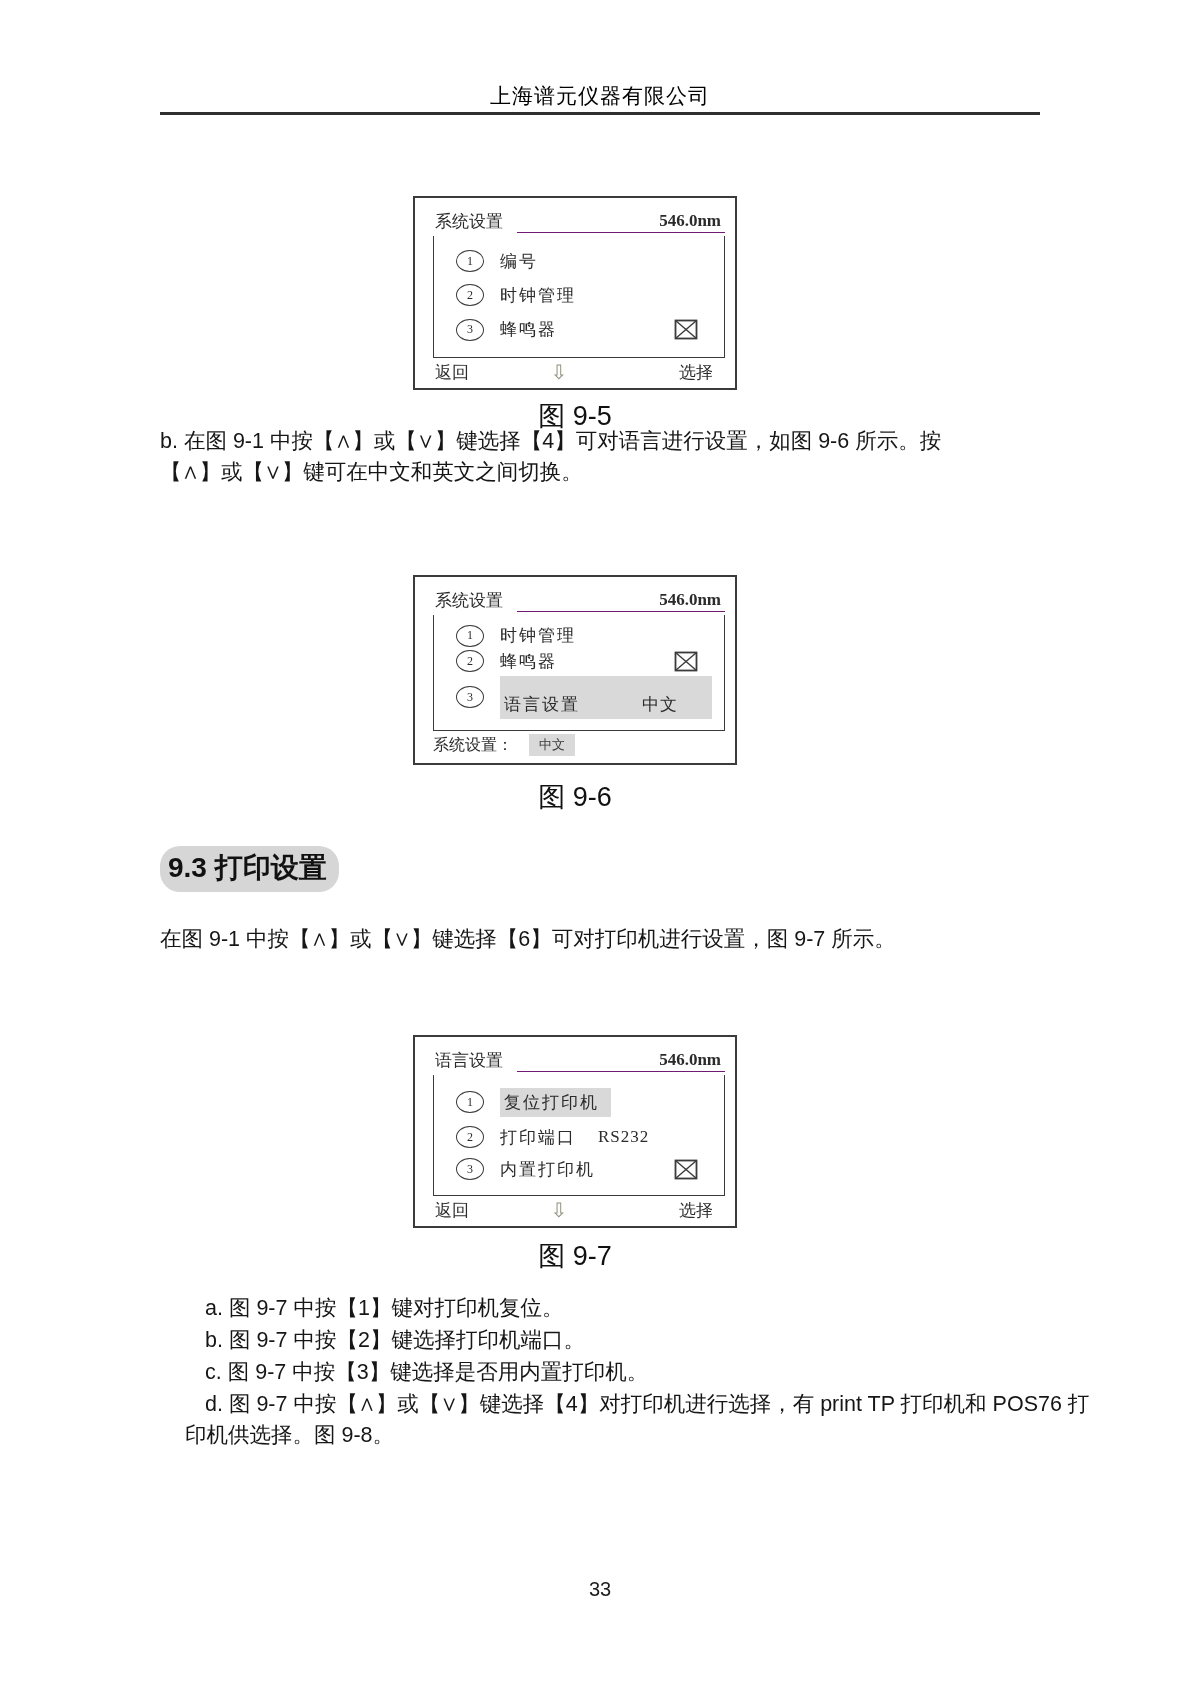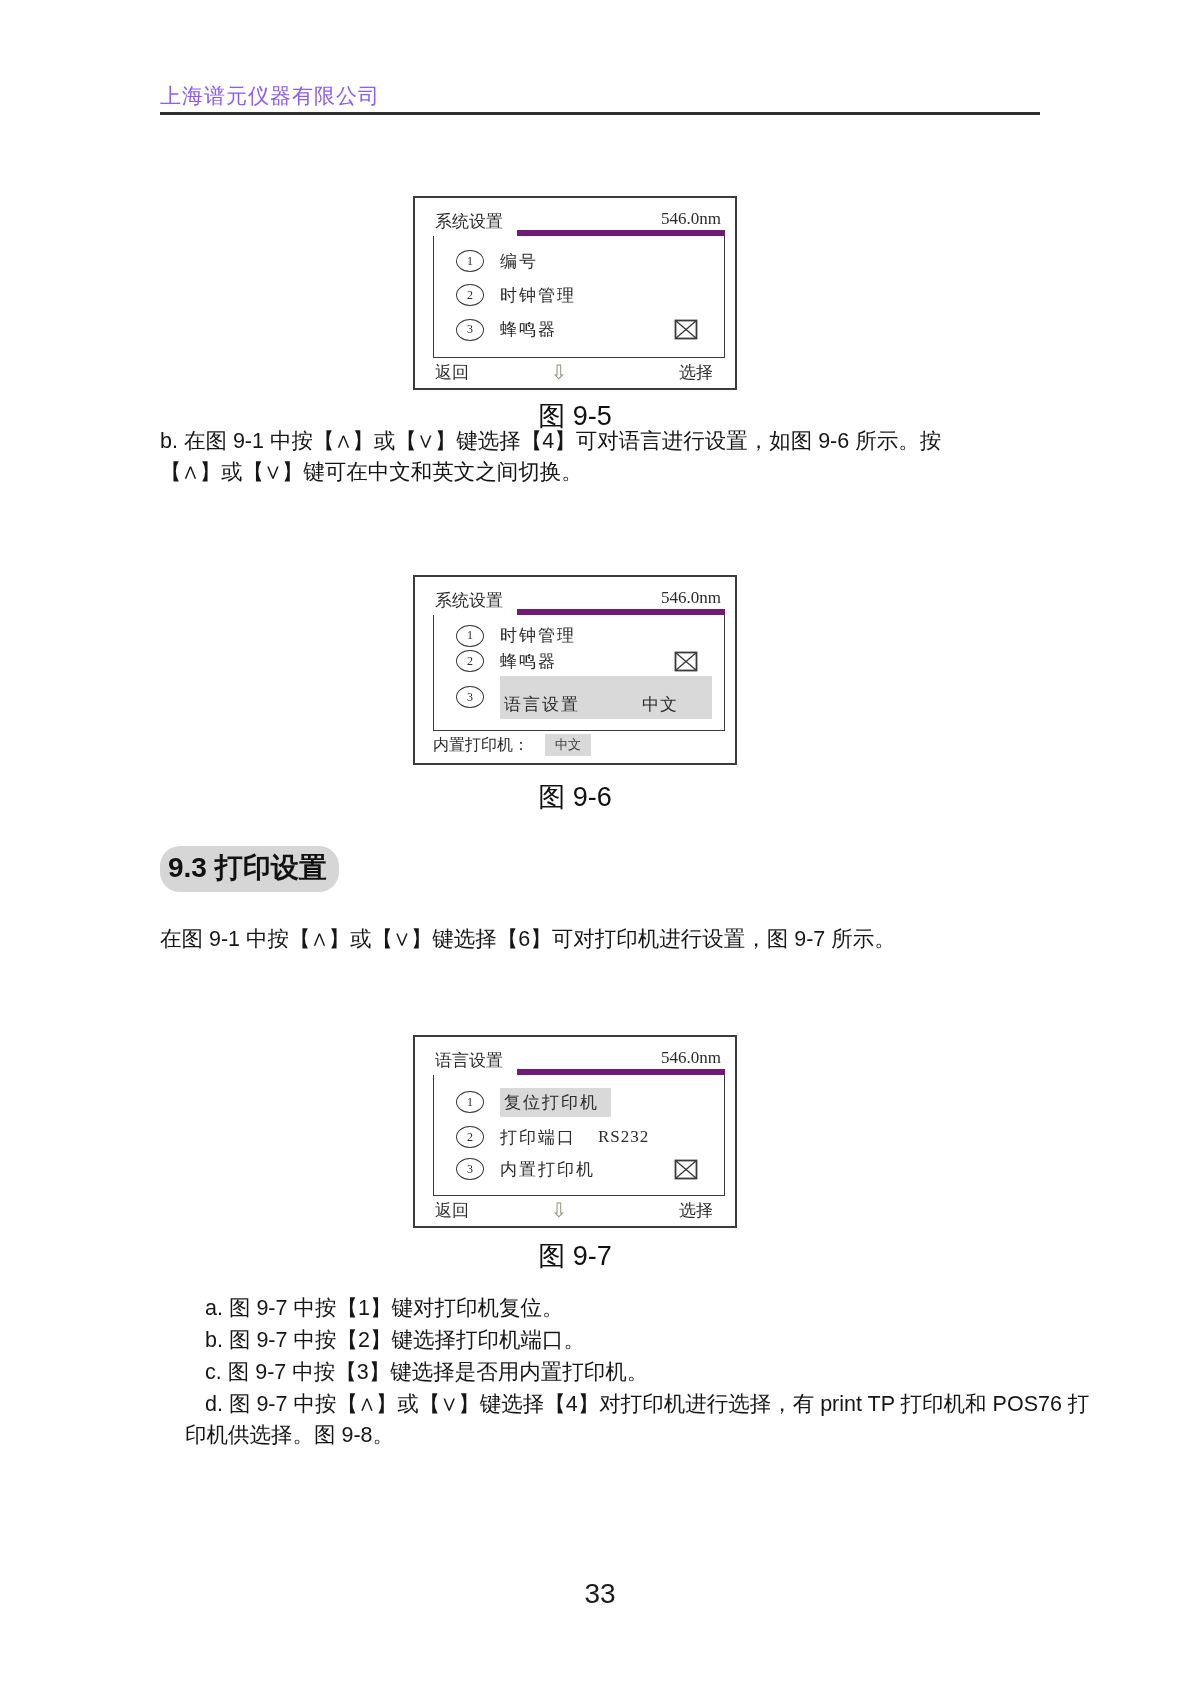--- a/index.html
+++ b/index.html
@@ -5,39 +5,39 @@
   * { margin:0; padding:0; box-sizing:border-box; }
   html,body { background:#ffffff; }
   body { font-family:"Liberation Sans", sans-serif; color:#1c1c1c; }
   .page {
     position:relative; width:1200px; height:1697px; background:#ffffff;
     overflow:hidden; margin:0 auto;
   }
   
   .doc-header {
     position:absolute; top:82px; left:160px; width:880px;
-    text-align:left; font-size:21px; color:#8b5cf6; letter-spacing:1px;
+    text-align:center; font-size:21px; color:#000000; letter-spacing:1px;
   }
   .doc-header-rule {
     position:absolute; top:112px; left:160px; width:880px; height:3px;
     background:#2f2f2f;
   }
   
   .screen {
     position:absolute; left:413px; width:324px;
     border:2px solid #3b3b3b; background:#ffffff;
     display:flex; flex-direction:column;
     font-family:"Liberation Serif", serif; color:#2b2b2b;
     padding:10px 10px 0 12px;
   }
   .screen-header { display:flex; align-items:center; padding-left:8px; height:28px; }
   .screen-title { font-size:17px; white-space:nowrap; padding-bottom:2px; }
   .screen-header-right {
     flex:1; display:flex; justify-content:flex-end; align-items:flex-end;
-    border-bottom:6px solid #701a75; margin-left:14px; padding-bottom:1px;
+    border-bottom:1px solid #701a75; margin-left:14px; padding-bottom:1px;font-weight:bold;
   }
   .wavelength { font-size:17px; padding-right:4px; white-space:nowrap; }
   .menu {
     border:1.5px solid #3b3b3b; border-top:none; margin-left:6px;
     flex:1; display:flex; flex-direction:column; justify-content:space-around;
     padding:8px 0 10px 0;
   }
   .menu-row { display:flex; align-items:center; padding-left:22px; padding-right:26px; font-size:17px; }
   .num-circle {
     flex:none; width:28px; height:22px; border:1.5px solid #3b3b3b; border-radius:50%;
@@ -85,21 +85,21 @@
     display:inline-block; background:#d6d6d6; font-size:28px; font-weight:bold;
     padding:3px 12px 5px 8px; color:#111;border-radius:20px;
   }
   .para-print { top:924px; left:160px; width:940px; }
   .list-block { position:absolute; top:1293px; left:160px; width:950px; font-size:21.5px; color:#161616; }
   .list-item { line-height:31px; padding-left:45px; margin-bottom:1px; }
   .list-item-wrap { line-height:31px; padding-left:25px; text-indent:20px; margin-bottom:1px; }
   
   .page-number {
     position:absolute; top:1578px; left:0; width:1200px; text-align:center;
-    font-size:28px; color:#1c1c1c;
+    font-size:20px; color:#1c1c1c;
   }
 </style>
 </head>
 <body>
 
 <div class="page">
 
   <div class="doc-header">上海谱元仪器有限公司</div>
   <div class="doc-header-rule"></div>
 
@@ -166,21 +166,21 @@
       </div>
       <div class="menu-row" style="padding-right:12px;">
         <span class="num-circle">3</span>
         <span class="hl-wrap">
           <span class="item-label">语言设置</span>
           <span class="item-value">中文</span>
         </span>
       </div>
     </div>
     <div class="statusbar">
-      <span>内置打印机：</span>
+      <span>系统设置：</span>
       <span class="status-chip">中文</span>
     </div>
   </div>
   <div class="fig-caption cap96">图 9-6</div>
 
   <div class="section-heading">
     <span>9.3 打印设置</span>
   </div>
 
   <div class="para para-print">在图 9-1 中按【∧】或【∨】键选择【6】可对打印机进行设置，图 9-7 所示。</div>

